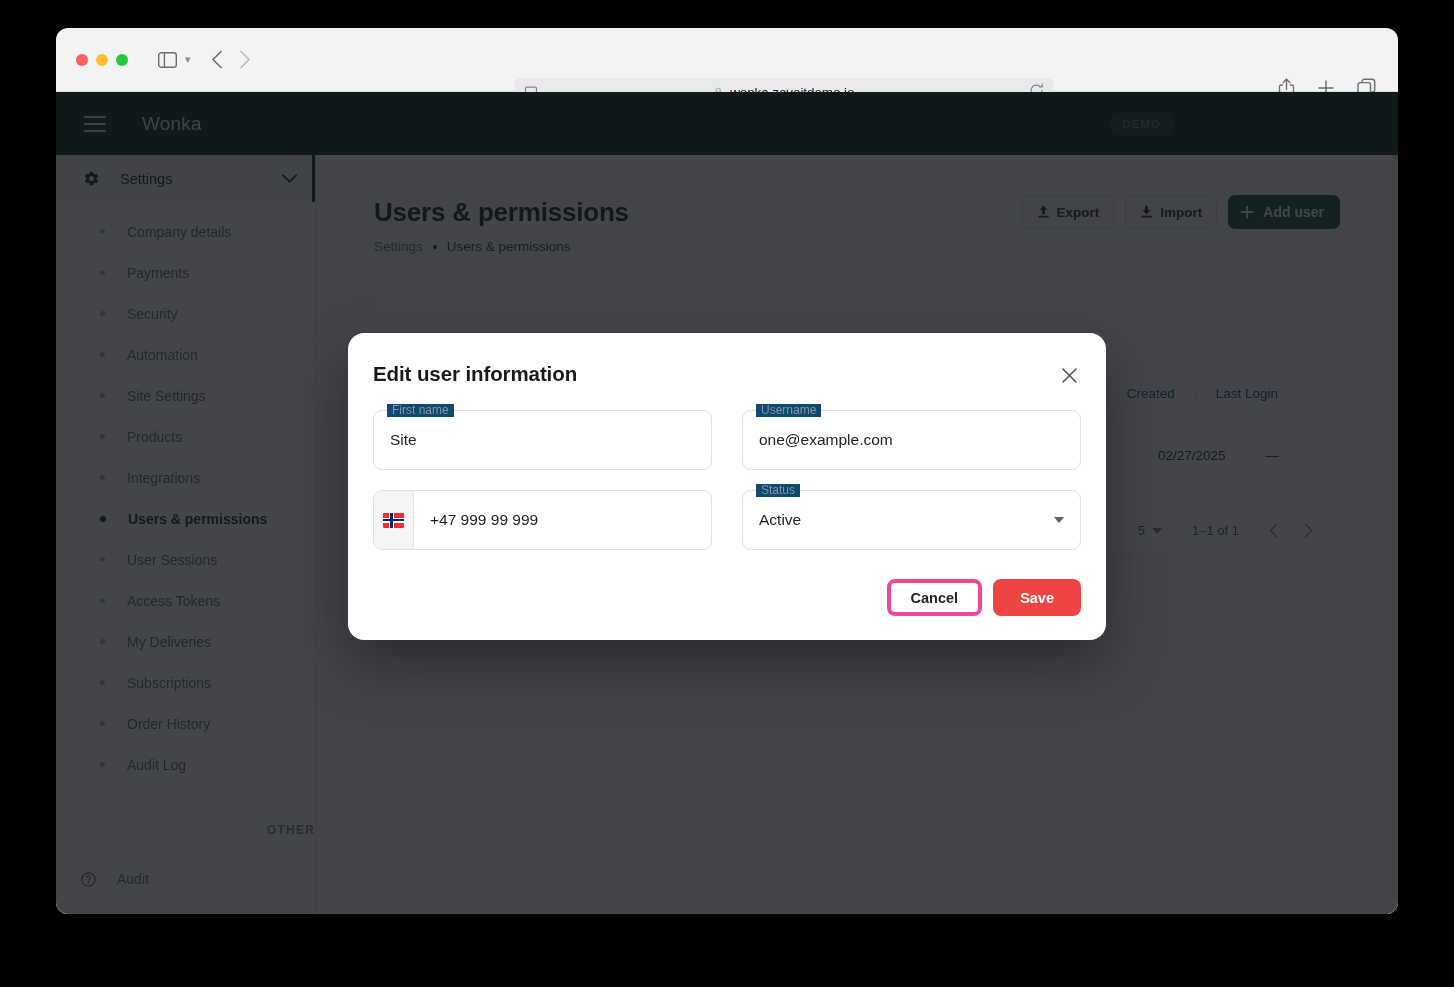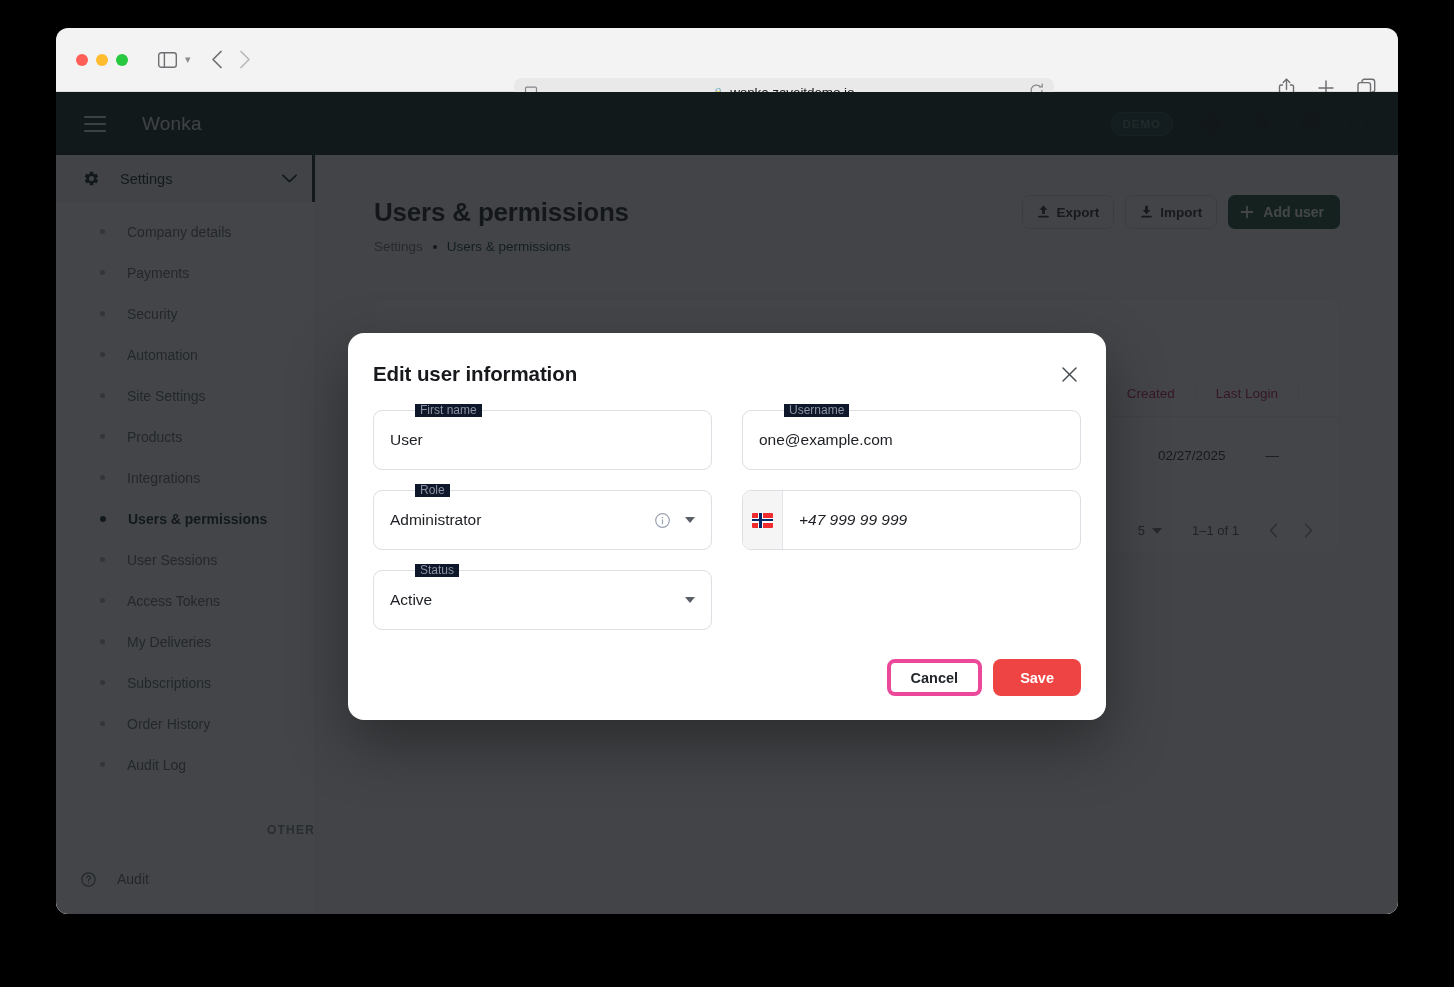--- a/index.html
+++ b/index.html
@@ -281,21 +281,21 @@
     display: flex;
     align-items: center;
     height: 46px;
     border-bottom: 1px solid #eeeeee;
     padding-left: 22px;
     position: absolute;
     right: 0; top: 72px; left: 0;
   }
   .th {
     font-size: 13.5px;
-    color: #be185d;
+    color: #0c4a6e;
     padding: 0 20px;
     border-left: 1px solid #ececec;
     height: 18px;
     display: flex;
     align-items: center;
   }
   #table-row {
     position: absolute;
     left: 0; right: 0;
     top: 128px;
@@ -338,21 +338,21 @@
     top: 241px;
     width: 758px;
     background: #ffffff;
     border-radius: 16px;
     z-index: 11;
     padding: 29px 25px 24px 25px;
     box-shadow: 0 24px 60px rgba(0,0,0,0.35);
   }
   #modal-header {
     display: flex;
-    align-items: center;
+    align-items: flex-end;
     justify-content: space-between;
     padding: 0 1px 0 0;
   }
   #modal-title {
     font-size: 20.5px;
     font-weight: bold;
     color: #17191c;
     letter-spacing: -0.1px;
   }
   #modal-close-button {
@@ -377,26 +377,25 @@
     border-radius: 9px;
     display: flex;
     align-items: center;
     padding: 0 16px;
     background: #ffffff;
   }
   .field-label {
     position: absolute;
     top: -7px;
     left: 13px;
-    background: #0f172a;
+    background: #0c4a6e;
     padding: 0 5px;
     font-size: 12px;
     color: #8d93a1;
     line-height: 13px;
-    margin-left: 28px;
   }
   .field-value {
     font-size: 15.5px;
     color: #1c1f23;
   }
   .field-adornments {
     margin-left: auto;
     display: flex;
     align-items: center;
     gap: 14px;
@@ -440,21 +439,21 @@
   #flag-icon-no::before {
     content:""; position:absolute; left:6px; top:0; width:5px; height:100%;
     background:#fff;
   }
   #flag-icon-no::after {
     content:""; position:absolute; left:0; top:5px; width:100%; height:5px;
     background:#fff;
   }
   #flag-inner-v { position:absolute; left:7.4px; top:0; width:2.2px; height:100%; background:#002868; z-index:2; }
   #flag-inner-h { position:absolute; left:0; top:6.4px; width:100%; height:2.2px; background:#002868; z-index:2; }
-  #phone-value-wrap { flex:1; display:flex; align-items:center; padding-left: 16px; font-style: italic; }
+  #phone-value-wrap { flex:1; display:flex; align-items:center; padding-left: 16px; }
   #phone-value { font-size: 15.5px; color:#1c1f23; }
 
   #modal-footer {
     margin-top: 29px;
     display: flex;
     align-items: center;
     justify-content: flex-end;
     gap: 11px;
   }
   #cancel-button {
@@ -762,43 +761,29 @@
             <line x1="2" y1="2" x2="15" y2="15"></line>
               <line x1="15" y1="2" x2="2" y2="15"></line>
           </svg>
         </button>
       </div>
 
       <div id="modal-form">
 
         <div class="field">
           <span class="field-label">First name</span>
-          <span class="field-value">User</span>
+          <span class="field-value">Site</span>
         </div>
 
 
         <div class="field">
           <span class="field-label">Username</span>
           <span class="field-value">one@example.com</span>
         </div>
 
-        <div class="field">
-          <span class="field-label">Role</span>
-          <span class="field-value">Administrator</span>
-          <span class="field-adornments">
-            <span class="info-icon">
-              <svg width="17" height="17" viewBox="0 0 24 24" fill="none" stroke="currentColor" stroke-width="1.7">
-                <circle cx="12" cy="12" r="9.6"></circle>
-                <line x1="12" y1="11" x2="12" y2="16.6" stroke-linecap="round"></line>
-                <circle cx="12" cy="7.6" r="1.05" fill="currentColor" stroke="none"></circle>
-              </svg>
-            </span>
-            <span class="caret-down"></span>
-          </span>
-        </div>
 
         <div id="phone-field">
           <div id="phone-country-button">
             <span id="flag-icon-no">
               <span id="flag-inner-v"></span>
                 <span id="flag-inner-h"></span>
             </span>
           </div>
           <div id="phone-value-wrap">
             <span id="phone-value">+47 999 99 999</span>

